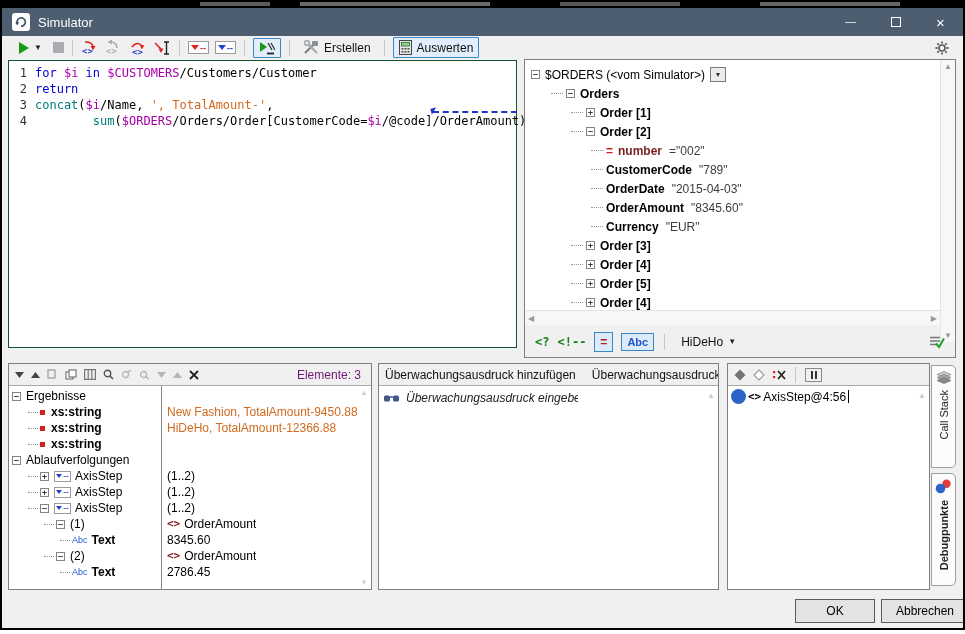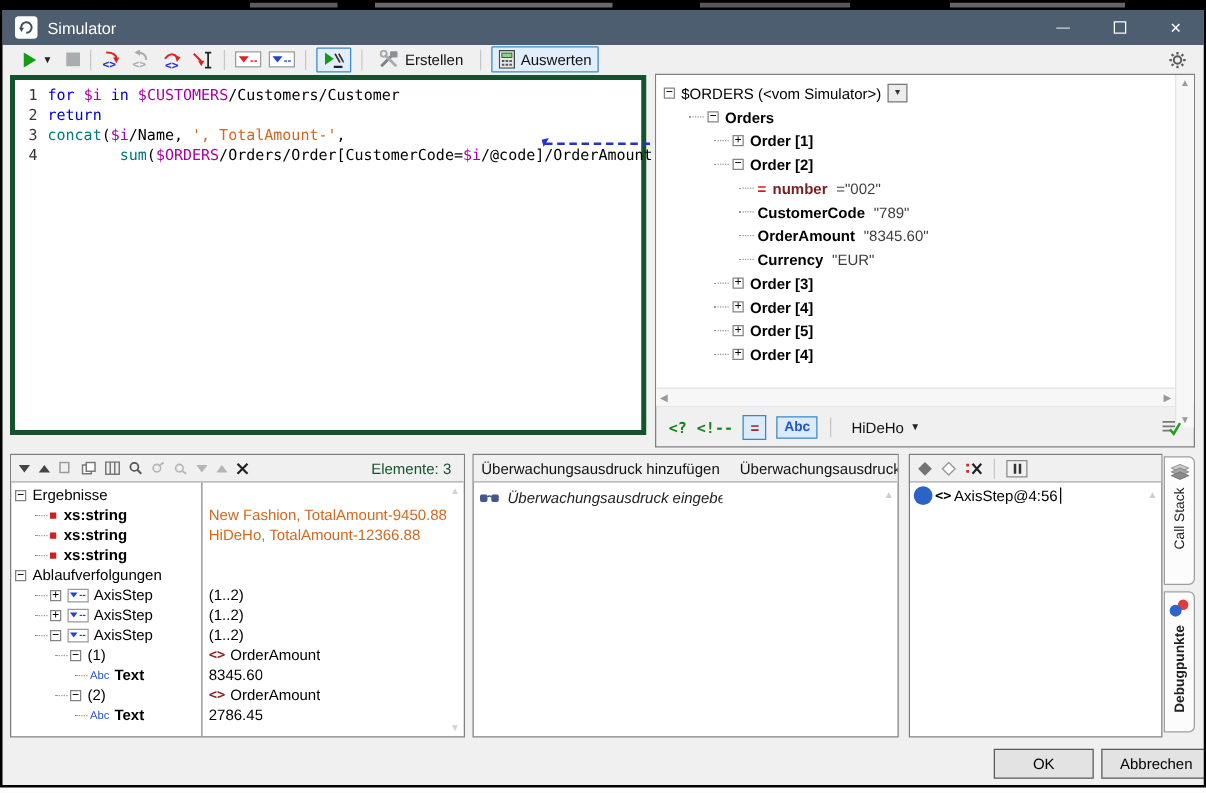--- a/index.html
+++ b/index.html
@@ -29,21 +29,21 @@
   .runtri { width:0; height:0; border-left:10px solid #149c14; border-top:6px solid transparent; border-bottom:6px solid transparent; }
   .dd { font-size:8px; color:#222; }
   .stopsq { width:11px; height:11px; background:#a9acb0; }
   .bpbox { width:21px; height:13px; border:1px solid #9a9a9a; background:#fff; display:flex; align-items:center; justify-content:center; gap:1px; }
   .bptri-red { width:0;height:0;border-top:5px solid #d22;border-left:4px solid transparent;border-right:4px solid transparent; }
   .bptri-blue { width:0;height:0;border-top:5px solid #24c;border-left:4px solid transparent;border-right:4px solid transparent; }
   .bpdash { font-size:9px; font-weight:bold; line-height:6px; letter-spacing:0; }
   .red { color:#d22; } .blue { color:#24c; }
 
   
-  .code-panel { position:absolute; left:8px; top:60px; width:509px; height:288px; background:#fff; border:4px solid #14532d; font-family:"DejaVu Sans Mono",monospace; font-size:12px; padding-top:4px; z-index:6; }
+  .code-panel { position:absolute; left:8px; top:60px; width:509px; height:288px; background:#fff; border:1px solid #14532d; font-family:"DejaVu Sans Mono",monospace; font-size:12px; padding-top:4px; z-index:6; }
   .code-line { height:16px; line-height:16px; white-space:pre; padding-left:4px; }
   .lnum { display:inline-block; width:14px; text-align:right; margin-right:8px; color:#333; }
   .tok-kw { color:#0000d4; } .tok-var { color:#a800a8; } .tok-fn { color:#007a7a;margin-top:28px; } .tok-str { color:#d2691e; } .tok-pl { color:#000; }
   .trace-marker { position:absolute; left:424px; top:50px; width:84px; border-top:2px dashed #2233cc; }
   .trace-arrow { position:absolute; left:-2px; top:-5px; width:0; height:0; border-top:6px solid #2233cc; border-right:6px solid transparent; transform:rotate(-15deg); }
 
   
   .xml-wrap { position:absolute; left:524px; top:59px; width:432px; height:299px; border:1px solid #7f7f7f; background:#f0f0f0; z-index:6; }
   .xml-tree { position:absolute; left:0; top:0; right:0; bottom:32px; background:#fff; border-bottom:1px solid #a0a0a0; overflow:hidden; padding-top:5px; font-size:12px; }
   .trow { height:19px; display:flex; align-items:center; white-space:nowrap; }
@@ -65,21 +65,21 @@
   .laden { display:flex; align-items:center; gap:5px; color:#111; margin-left:6px; }
 
   
   .bpanel { position:absolute; top:363px; height:227px; border:1px solid #7f7f7f; background:#fff; z-index:6; }
   .ptoolbar { height:22px; background:#f0f0f0; border-bottom:1px solid #aaa; display:flex; align-items:center; gap:7px; padding:0 6px; font-size:12px; white-space:nowrap; overflow:hidden; }
   .mini-arrow { position:absolute; right:3px; font-size:8px; color:#ccc; }
 
   
   .results-panel { left:8px; width:364px; }
   .ricon { font-size:11px; color:#333; display:flex; align-items:center; }
-  .elements-label { margin-left:auto; color:#14532d; padding-right:4px; }
+  .elements-label { margin-left:auto; color:#701a75; padding-right:4px; }
   .rlist { position:relative; font-size:12px; padding-top:2px; height:203px; overflow:hidden; }
   .coldiv { position:absolute; left:152px; top:0; bottom:0; width:1px; background:#888; }
   .rrow { height:16px; line-height:16px; display:flex; white-space:nowrap; }
   .rname { width:152px; flex:none; display:flex; align-items:center; overflow:hidden; }
   .rval { display:flex; align-items:center; padding-left:6px; color:#000; overflow:hidden; }
   .rval.orange .rvtext { color:#d2691e; }
   .rlabel { color:#000; } .rlabel.b { font-weight:bold; }
   .stub2 { width:10px; border-top:1px dotted #999; margin-right:2px; flex:none; }
   .bullet { width:5px; height:5px; background:#c22; margin-right:6px; flex:none; }
   .traceic { border:1px solid #9a9a9a; background:#fff; width:17px; height:11px; display:flex; align-items:center; justify-content:center; gap:1px; margin-right:4px; flex:none; }
@@ -276,20 +276,25 @@
           <div class="trow" style="padding-left: 66px;">
             <span class="stub"></span>
             <span class="attr-eq">=</span>
             <span class="tlabel b attrname">number</span>
             <span class="tval">="002"</span>
           </div>
           <div class="trow" style="padding-left: 66px;">
             <span class="stub"></span>
             <span class="tlabel b">CustomerCode</span>
             <span class="tval">"789"</span>
+          </div>
+          <div class="trow" style="padding-left: 66px;">
+            <span class="stub"></span>
+            <span class="tlabel b">OrderDate</span>
+            <span class="tval">"2015-04-03"</span>
           </div>
           <div class="trow" style="padding-left: 66px;">
             <span class="stub"></span>
             <span class="tlabel b">OrderAmount</span>
             <span class="tval">"8345.60"</span>
           </div>
           <div class="trow" style="padding-left: 66px;">
             <span class="stub"></span>
             <span class="tlabel b">Currency</span>
             <span class="tval">"EUR"</span>

